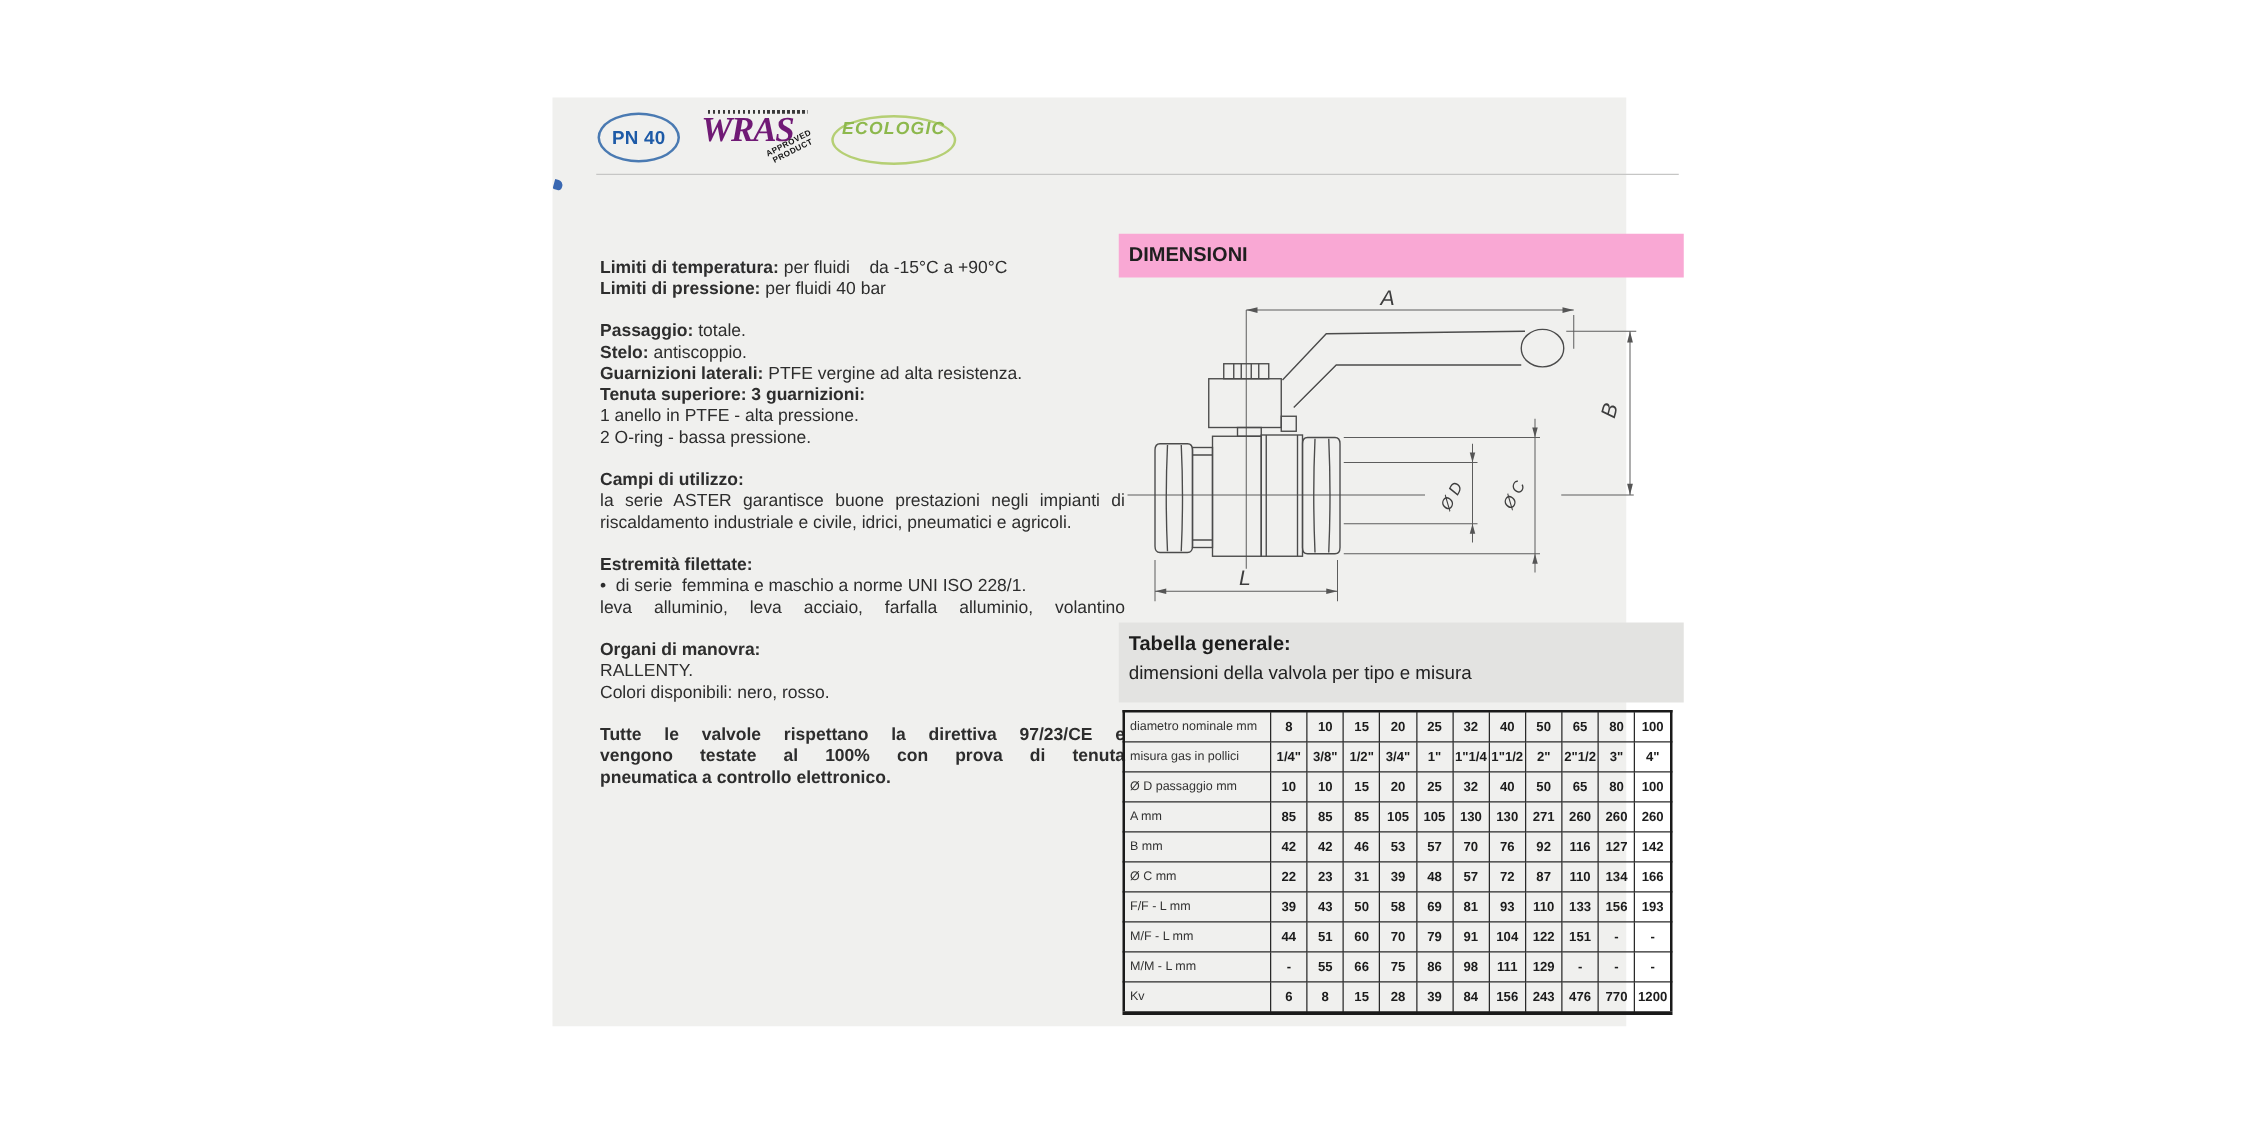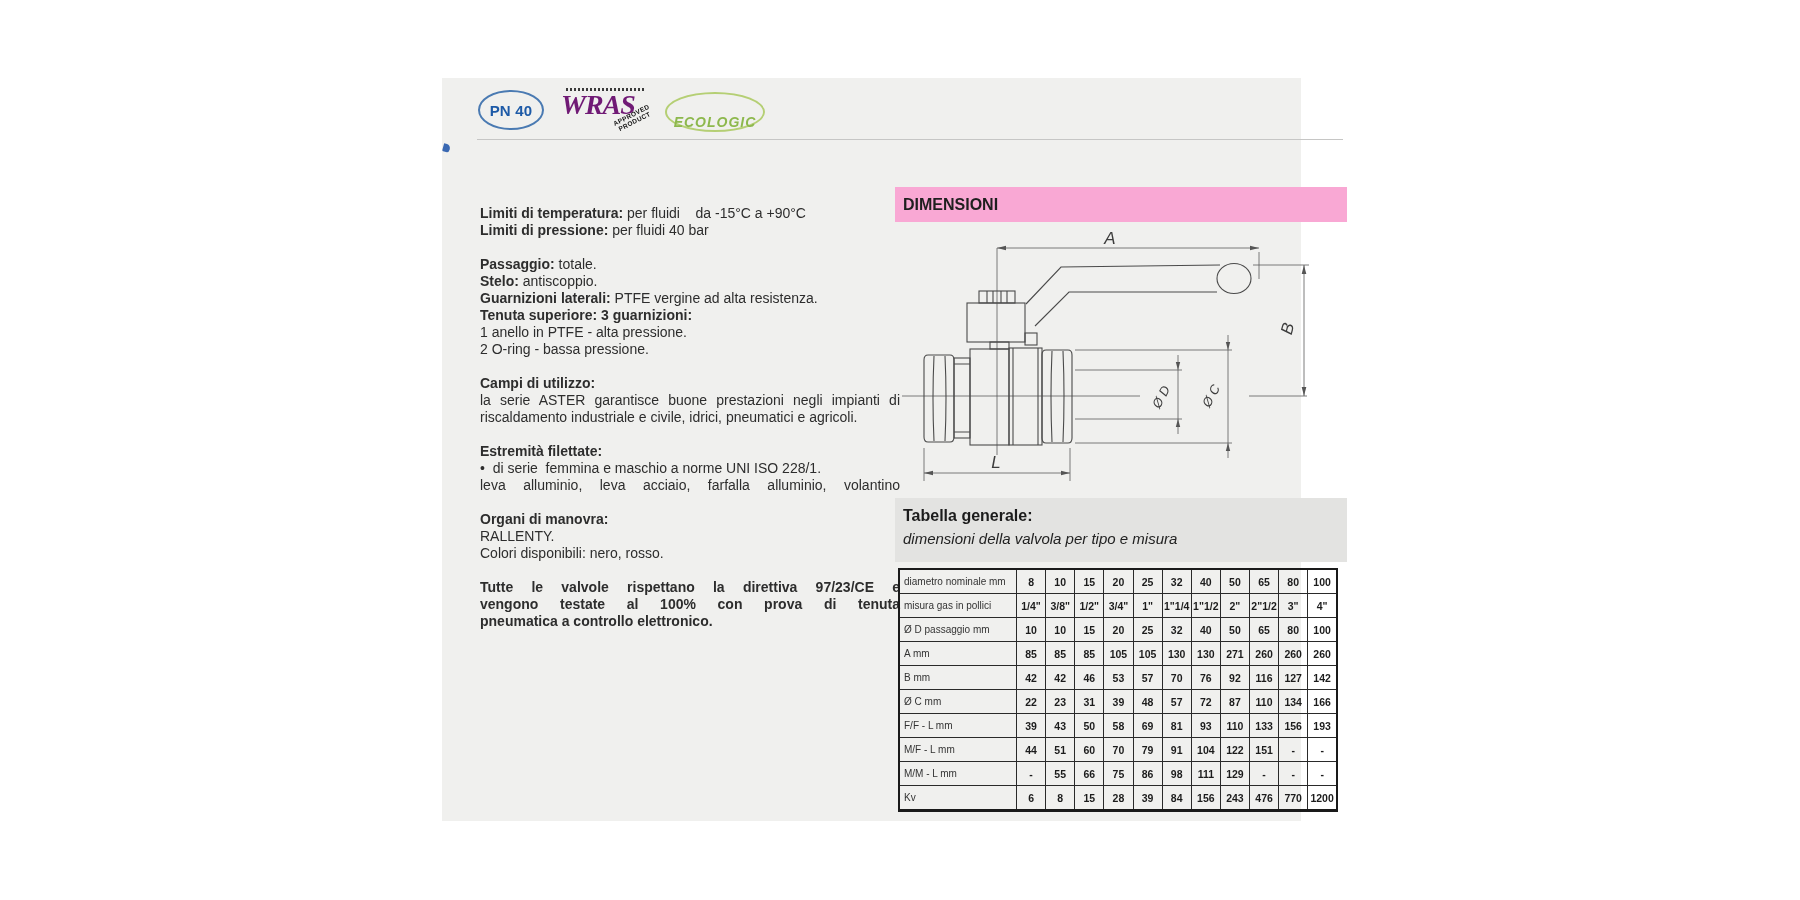--- a/index.html
+++ b/index.html
@@ -15,40 +15,40 @@
     border:2px solid #4a7ab2;border-radius:50%;display:flex;align-items:center;justify-content:center;
     color:#1d5aa7;font-weight:bold;font-size:15px;letter-spacing:0.2px;}
   .wras{position:absolute;left:119px;top:8px;width:100px;height:44px;}
   .wras-tiny{position:absolute;top:2px;left:5px;width:80px;height:3px;
     background:repeating-linear-gradient(90deg,#3a3a3a 0 2px,transparent 2px 4px);}
   .wras-word{position:absolute;top:4px;left:0;font-family:"Liberation Serif",serif;
     font-style:italic;font-weight:bold;font-size:28px;letter-spacing:-1px;color:#701a75;line-height:30px;}
   .wras-approved{position:absolute;left:52px;top:25px;transform:rotate(-27deg);
     font-size:6.5px;font-weight:bold;line-height:7px;letter-spacing:0.4px;color:#111;text-align:center;white-space:nowrap;}
   .badge-eco{position:absolute;left:223px;top:14px;width:96px;height:36px;
-    border:2px solid #b5cf74;border-radius:50%;display:flex;align-items:flex-end;justify-content:center;
+    border:2px solid #b5cf74;border-radius:50%;display:flex;align-items:flex-start;justify-content:center;
     color:#8db84d;font-weight:bold;font-style:italic;font-size:14px;letter-spacing:1px;}
   .rule{position:absolute;left:35px;top:61px;width:866px;height:1px;background:#c6c6c5;}
   .blue-mark{position:absolute;left:1px;top:66px;width:7px;height:8px;background:#3a68b2;
     border-radius:0 80% 60% 20%;transform:rotate(15deg);}
 
   
   .left-col{position:absolute;left:38px;top:110px;width:420px;}
   .left-col p.ln{margin:0;font-size:14px;line-height:17px;color:#2d2d2d;white-space:pre-wrap;}
   .left-col p.gap{margin-top:17px;}
   .left-col .b{font-weight:bold;}
   .left-col p.jl{text-align:justify;text-align-last:justify;white-space:normal;}
 
   
   .dim-band{position:absolute;left:453px;top:109px;width:452px;height:35px;background:#f9a8d4;}
   .dim-band span{display:block;padding-left:8px;line-height:35px;font-weight:bold;font-size:16px;color:#1f1f1f;}
   svg.drawing{position:absolute;left:453px;top:144px;}
   .tab-band{position:absolute;left:453px;top:420px;width:452px;height:64px;background:#e3e3e1;}
   .tab-title{margin:0;padding:9px 0 0 8px;font-weight:bold;font-size:16px;color:#1c1c1c;}
-  .tab-sub{margin:0;padding:5px 0 0 8px;font-size:15px;color:#222;font-style:italic;}
+  .tab-sub{margin:0;padding:5px 0 0 8px;font-size:15px;color:#222;}
 
   table.sizes{position:absolute;left:456px;top:490px;width:440px;border-collapse:collapse;
     table-layout:fixed;border:2px solid #1a1a1a;border-bottom-width:3px;background:transparent;}
   table.sizes td{border:1px solid #2a2a2a;height:23px;text-align:center;padding:0;
     font-size:10.5px;font-weight:bold;color:#1c1c1c;overflow:hidden;}
   table.sizes td.lbl{width:112px;text-align:left;padding-left:4px;font-weight:normal;font-size:10px;color:#333;}
 
   .dwg-label{font-style:italic;fill:#3d3d3d;font-family:"Liberation Sans",sans-serif;}
 </style>
 </head>

